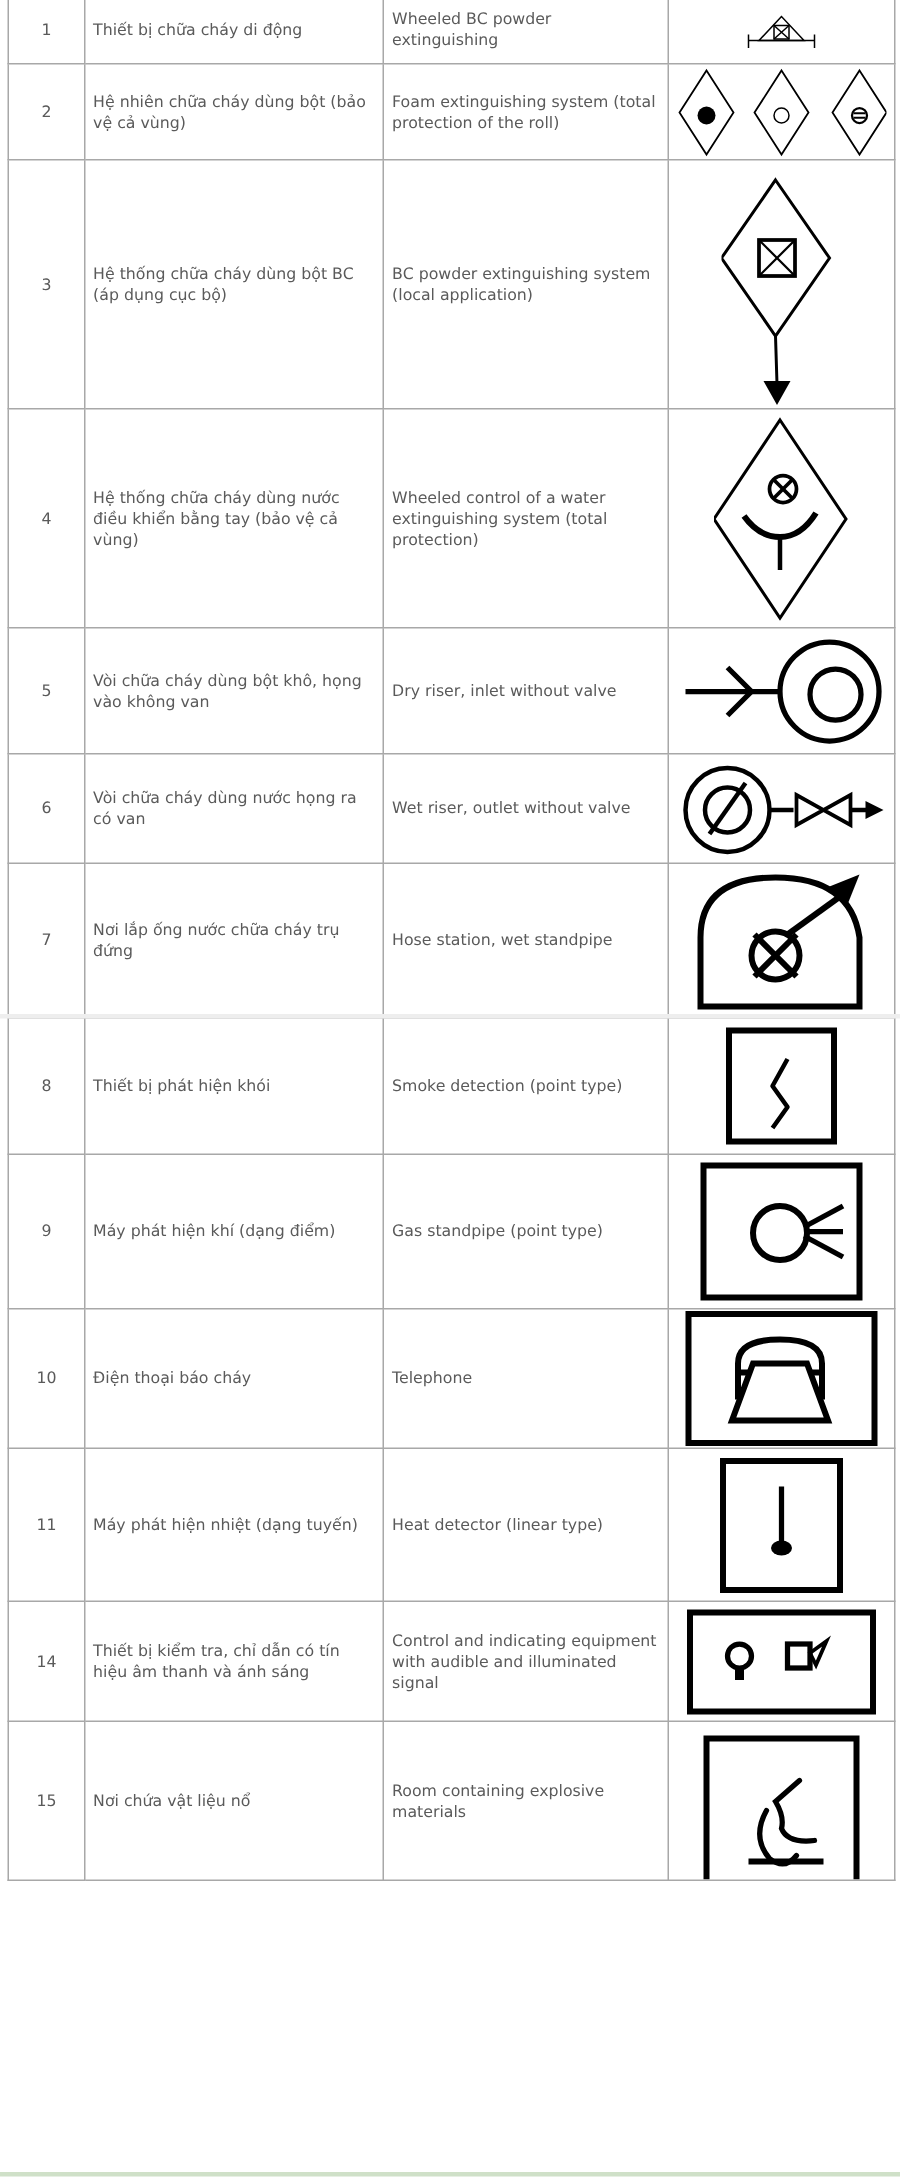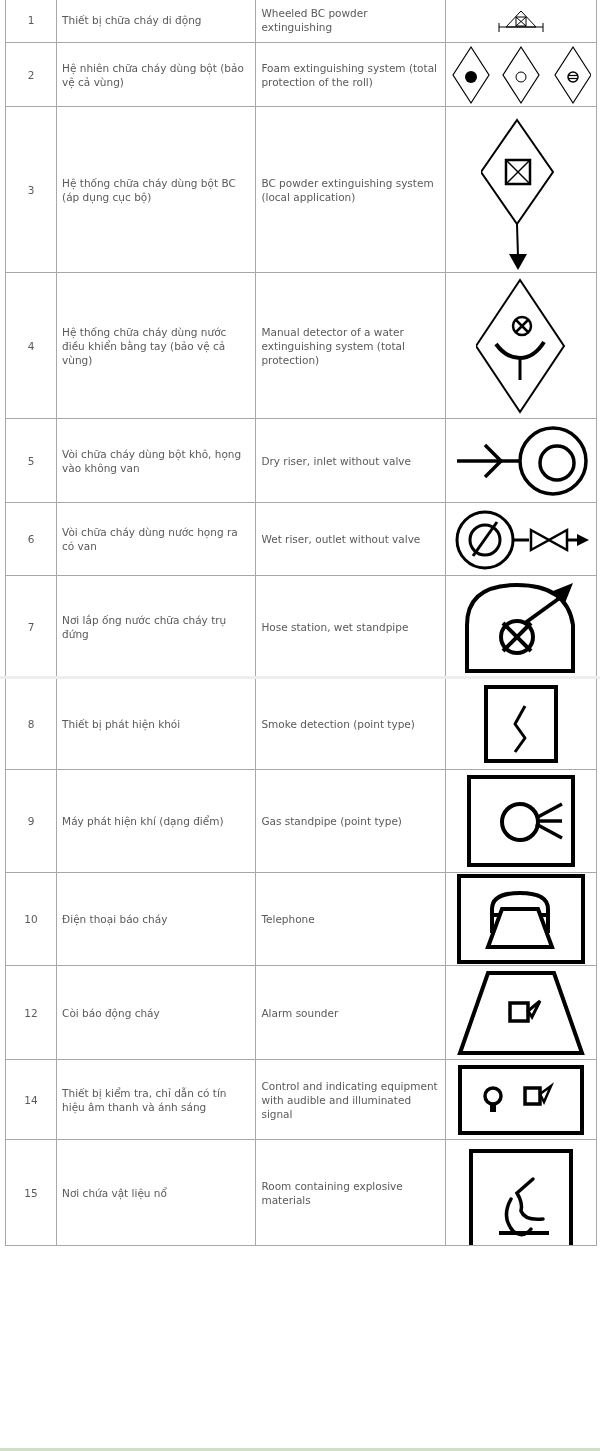--- a/index.html
+++ b/index.html
@@ -72,21 +72,21 @@
           <line x1="25" y1="50" x2="49" y2="74" stroke="#000" stroke-width="1.5"></line>
           <line x1="49" y1="50" x2="25" y2="74" stroke="#000" stroke-width="1.5"></line>
           <line x1="36" y1="114" x2="37" y2="146" stroke="#000" stroke-width="2"></line>
           <polygon points="28,144 46,144 37,160" fill="#000"></polygon>
         </svg>
       </td>
     </tr>
     <tr style="height:146px">
       <td class="num">4</td>
       <td class="vi">Hệ thống chữa cháy dùng nước điều khiển bằng tay (bảo vệ cả vùng)</td>
-      <td class="en">Manual detector of a water extinguishing system (total protection)</td>
+      <td class="en">Wheeled control of a water extinguishing system (total protection)</td>
       <td class="sym">
         <svg width="90" height="140" viewBox="0 0 90 140">
           <polygon points="44,4 88,70 44,136 0,70" fill="none" stroke="#000" stroke-width="2"></polygon>
           <circle cx="46" cy="50" r="9" fill="none" stroke="#000" stroke-width="2.5"></circle>
           <line x1="40" y1="44" x2="52" y2="56" stroke="#000" stroke-width="2.5"></line>
           <line x1="52" y1="44" x2="40" y2="56" stroke="#000" stroke-width="2.5"></line>
           <path d="M20,68 Q30,82 44,82 Q58,82 68,66" fill="none" stroke="#000" stroke-width="4"></path>
           <line x1="44" y1="82" x2="44" y2="104" stroke="#000" stroke-width="3"></line>
         </svg>
       </td>
@@ -168,29 +168,29 @@
       <td class="sym">
         <svg width="130" height="92" viewBox="0 0 130 92">
           <rect x="3" y="3" width="124" height="86" fill="none" stroke="#000" stroke-width="4"></rect>
           <path d="M36,60 L36,36 Q36,20 64,20 Q92,20 92,36 L92,60" fill="none" stroke="#000" stroke-width="4"></path>
           <line x1="34" y1="42" x2="44" y2="42" stroke="#000" stroke-width="4"></line>
           <line x1="84" y1="42" x2="94" y2="42" stroke="#000" stroke-width="4"></line>
           <polygon points="46,36 82,36 96,74 32,74" fill="none" stroke="#000" stroke-width="4"></polygon>
         </svg>
       </td>
     </tr>
-    <tr style="height:94px">
-      <td class="num">12</td>
-      <td class="vi">Còi báo động cháy</td>
-      <td class="en">Alarm sounder</td>
-      <td class="sym">
-        <svg width="130" height="88" viewBox="0 0 130 88">
-          <polygon points="32,4 98,4 126,84 4,84" fill="none" stroke="#000" stroke-width="4"></polygon>
-          <rect x="54" y="34" width="18" height="18" fill="none" stroke="#000" stroke-width="3.5"></rect>
-          <polygon points="72,42 84,32 76,48" fill="none" stroke="#000" stroke-width="3"></polygon>
+    <tr style="height:102px">
+      <td class="num">11</td>
+      <td class="vi">Máy phát hiện nhiệt (dạng tuyến)</td>
+      <td class="en">Heat detector (linear type)</td>
+      <td class="sym">
+        <svg width="84" height="92" viewBox="0 0 84 92">
+          <rect x="3" y="3" width="78" height="86" fill="none" stroke="#000" stroke-width="4"></rect>
+          <line x1="42" y1="20" x2="42" y2="58" stroke="#000" stroke-width="3.5"></line>
+          <ellipse cx="42" cy="61" rx="7" ry="5" fill="#000"></ellipse>
         </svg>
       </td>
     </tr>
     <tr style="height:80px">
       <td class="num">14</td>
       <td class="vi">Thiết bị kiểm tra, chỉ dẫn có tín hiệu âm thanh và ánh sáng</td>
       <td class="en">Control and indicating equipment with audible and illuminated signal</td>
       <td class="sym">
         <svg width="128" height="72" viewBox="0 0 128 72">
           <rect x="3" y="3" width="122" height="66" fill="none" stroke="#000" stroke-width="4"></rect>

